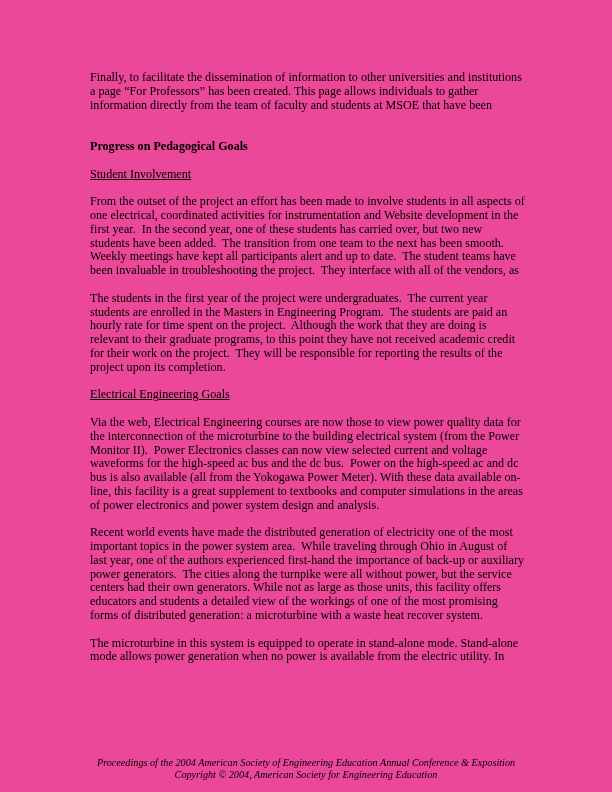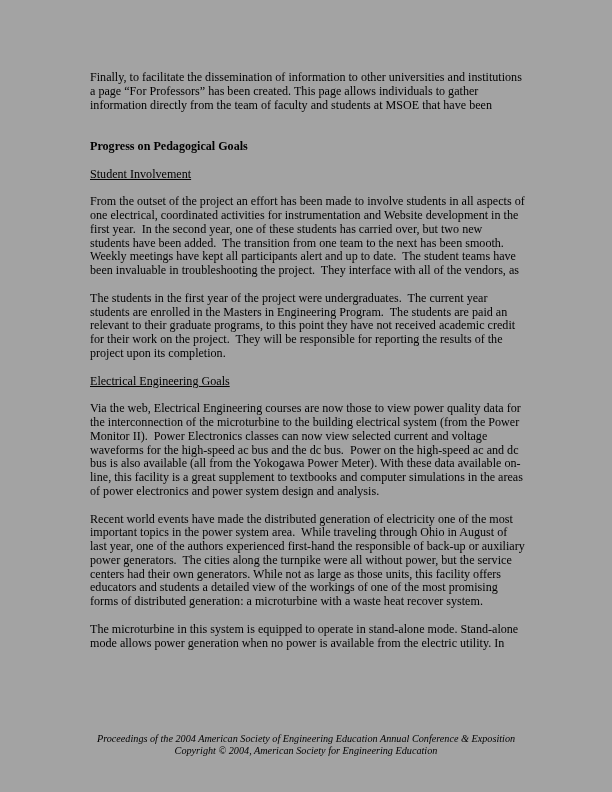--- a/index.html
+++ b/index.html
@@ -4,21 +4,21 @@
 <style>
   html, body {
     margin: 0;
     padding: 0;
     background: #ffffff;
   }
   .page {
     position: relative;
     width: 612px;
     height: 792px;
-    background: #a3a3a3;
+    background: #ec4899;
     color: #000000;
     font-family: "Liberation Serif", serif;
     overflow: hidden;
   }
   .content {
     position: absolute;
     left: 90px;
     top: 71px;
     width: 432px;
     font-size: 12.1px;
@@ -36,21 +36,21 @@
   .h-main {
     font-weight: bold;
   }
   .h-sub {
     text-decoration: underline;
   }
   .footer {
     position: absolute;
     left: 0;
     right: 0;
-    top: 733px;
+    top: 757px;
     text-align: center;
     font-style: italic;
     font-size: 10.2px;
     line-height: 12.4px;
   }
 </style>
 </head>
 <body>
 
 <div class="page">
@@ -73,20 +73,21 @@
       <div class="ln">one electrical, coordinated activities for instrumentation and Website development in the</div>
       <div class="ln">first year.  In the second year, one of these students has carried over, but two new</div>
       <div class="ln">students have been added.  The transition from one team to the next has been smooth.</div>
       <div class="ln">Weekly meetings have kept all participants alert and up to date.  The student teams have</div>
       <div class="ln">been invaluable in troubleshooting the project.  They interface with all of the vendors, as</div>
     </div>
 
     <div class="block">
       <div class="ln">The students in the first year of the project were undergraduates.  The current year</div>
       <div class="ln">students are enrolled in the Masters in Engineering Program.  The students are paid an</div>
+      <div class="ln">hourly rate for time spent on the project.  Although the work that they are doing is</div>
       <div class="ln">relevant to their graduate programs, to this point they have not received academic credit</div>
       <div class="ln">for their work on the project.  They will be responsible for reporting the results of the</div>
       <div class="ln">project upon its completion.</div>
     </div>
 
     <div class="block">
       <span class="h-sub ln">Electrical Engineering Goals</span>
     </div>
 
     <div class="block">
@@ -95,21 +96,21 @@
       <div class="ln">Monitor II).  Power Electronics classes can now view selected current and voltage</div>
       <div class="ln">waveforms for the high-speed ac bus and the dc bus.  Power on the high-speed ac and dc</div>
       <div class="ln">bus is also available (all from the Yokogawa Power Meter). With these data available on-</div>
       <div class="ln">line, this facility is a great supplement to textbooks and computer simulations in the areas</div>
       <div class="ln">of power electronics and power system design and analysis.</div>
     </div>
 
     <div class="block">
       <div class="ln">Recent world events have made the distributed generation of electricity one of the most</div>
       <div class="ln">important topics in the power system area.  While traveling through Ohio in August of</div>
-      <div class="ln">last year, one of the authors experienced first-hand the responsible of back-up or auxiliary</div>
+      <div class="ln">last year, one of the authors experienced first-hand the importance of back-up or auxiliary</div>
       <div class="ln">power generators.  The cities along the turnpike were all without power, but the service</div>
       <div class="ln">centers had their own generators. While not as large as those units, this facility offers</div>
       <div class="ln">educators and students a detailed view of the workings of one of the most promising</div>
       <div class="ln">forms of distributed generation: a microturbine with a waste heat recover system.</div>
     </div>
 
     <div class="block">
       <div class="ln">The microturbine in this system is equipped to operate in stand-alone mode. Stand-alone</div>
       <div class="ln">mode allows power generation when no power is available from the electric utility. In</div>
     </div>

